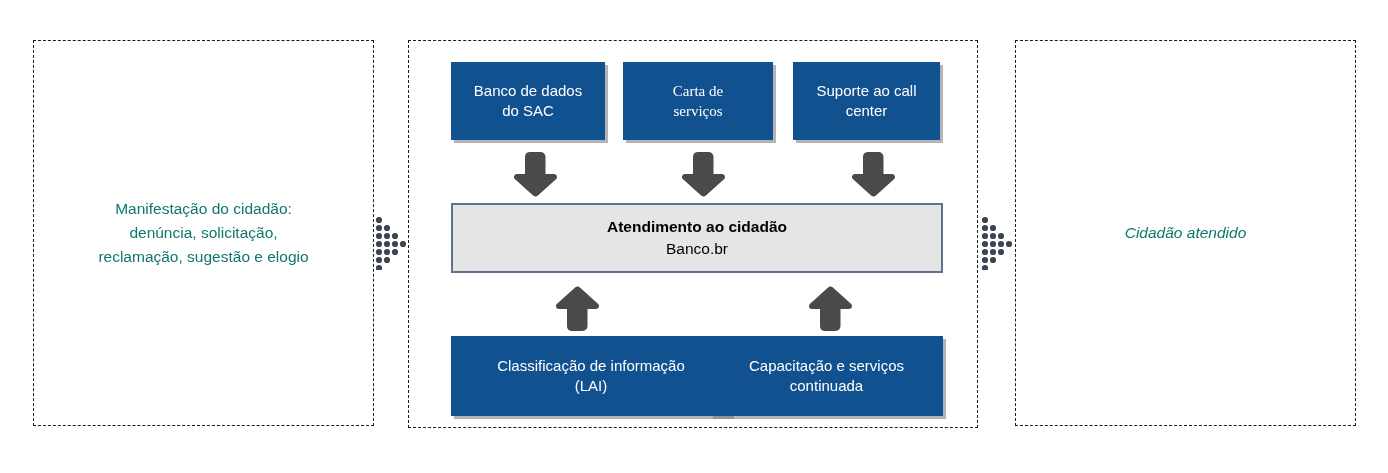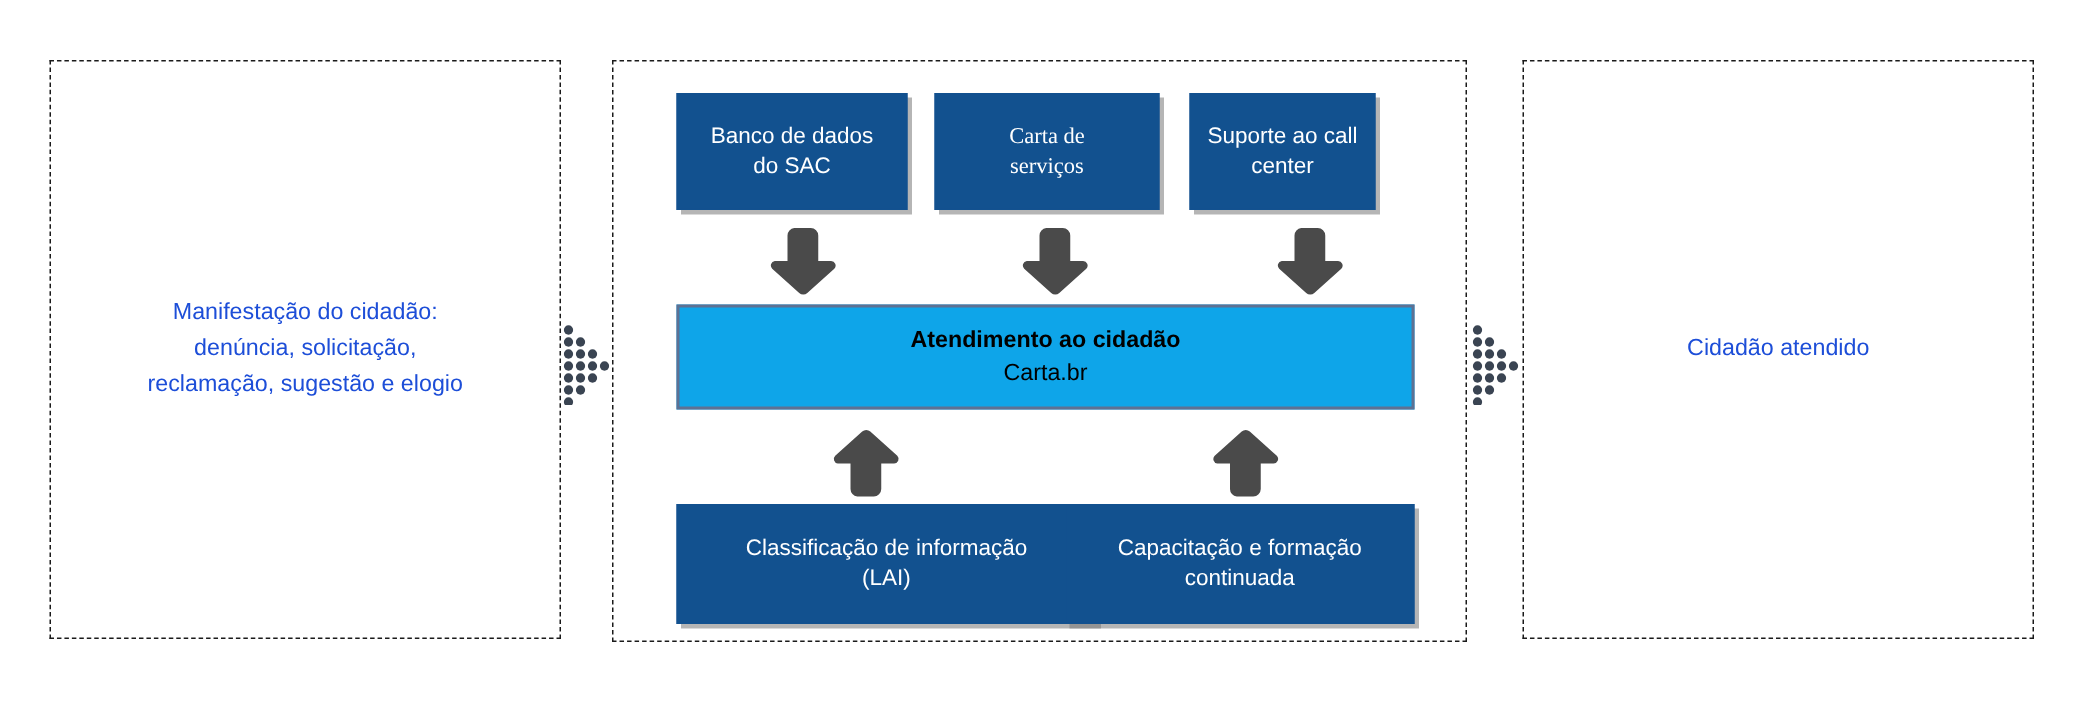--- a/index.html
+++ b/index.html
@@ -17,30 +17,30 @@
 
   
   .panel {
     position: absolute;
     border: 1px dashed #1a1a1a;
     box-sizing: border-box;
     background: #ffffff;
   }
   .panel-left  { left: 33px;  top: 40px; width: 341px; height: 386px; }
   .panel-mid   { left: 408px; top: 40px; width: 570px; height: 388px; }
-  .panel-right { left: 1015px;top: 40px; width: 341px; height: 386px; }
+  .panel-right { left: 1015px;top: 40px; width: 341px; height: 386px; font-style: italic; }
 
   .panel-text {
     position: absolute;
     left: 0; right: 0;
     top: 50%;
     transform: translateY(-50%);
     text-align: center;
     font-size: 15.5px;
-    color: #1d4ed8;
+    color: #0f766e;
     line-height: 1.55;
     white-space: pre-line;
   }
 
   
   .box {
     position: absolute;
     box-sizing: border-box;
     background: #12518F;
     border: 1px solid #12518F;
@@ -52,34 +52,34 @@
     text-align: center;
     font-size: 15px;
     line-height: 1.35;
     white-space: pre-line;
     padding: 2px 4px;
   }
 
   
   .box-sac      { left: 451px; top: 62px;  width: 154px; height: 78px; }
   .box-carta    { left: 623px; top: 62px;  width: 150px; height: 78px; font-family: Liberation Serif, serif; }
-  .box-suporte  { left: 793px; top: 62px;  width: 124px; height: 78px; }
+  .box-suporte  { left: 793px; top: 62px;  width: 147px; height: 78px; }
   
   .box-lai      { left: 451px; top: 336px; width: 280px; height: 80px; }
   .box-capacita { left: 710px; top: 336px; width: 233px; height: 80px; }
 
   
   .center-bar {
     position: absolute;
     left: 451px;
     top: 203px;
     width: 492px;
     height: 70px;
     box-sizing: border-box;
-    background: #0ea5e9;
+    background: #e5e5e5;
     border: 2px solid #5E7193;
     display: flex;
     flex-direction: column;
     align-items: center;
     justify-content: center;
     color: #000000;
     text-align: center;
   }
   .center-bar .line1 { font-size: 15.5px; font-weight: bold; line-height: 1.45; }
   .center-bar .line2 { font-size: 15.5px; font-weight: normal; line-height: 1.45; }
@@ -156,37 +156,37 @@
   </svg>
 </div>
 <div class="block-arrow arrow-d3">
   <svg width="54" height="48" viewBox="0 0 54 48" xmlns="http://www.w3.org/2000/svg">
     <path d="M21.5 2 h11 a5 5 0 0 1 5 5 v17 h8.5 a3 3 0 0 1 2.2 5.1 l-18 16.2 a4 4 0 0 1 -5.4 0 l-18 -16.2 A3 3 0 0 1 8.5 24 H17 V7 a5 5 0 0 1 4.5 -5 z" fill="#4A4A4A"></path>
   </svg>
 </div>
 
 <div class="center-bar">
   <div class="line1">Atendimento ao cidadão</div>
-  <div class="line2">Carta.br</div>
+  <div class="line2">Banco.br</div>
 </div>
 
 <div class="block-arrow arrow-u1">
   <svg width="54" height="48" viewBox="0 0 54 48" xmlns="http://www.w3.org/2000/svg">
     <path d="M21.5 46 h11 a5 5 0 0 0 5 -5 v-17 h8.5 a3 3 0 0 0 2.2 -5.1 l-18 -16.2 a4 4 0 0 0 -5.4 0 l-18 16.2 A3 3 0 0 0 8.5 24 H17 v17 a5 5 0 0 0 4.5 5 z" fill="#4A4A4A"></path>
   </svg>
 </div>
 <div class="block-arrow arrow-u2">
   <svg width="54" height="48" viewBox="0 0 54 48" xmlns="http://www.w3.org/2000/svg">
     <path d="M21.5 46 h11 a5 5 0 0 0 5 -5 v-17 h8.5 a3 3 0 0 0 2.2 -5.1 l-18 -16.2 a4 4 0 0 0 -5.4 0 l-18 16.2 A3 3 0 0 0 8.5 24 H17 v17 a5 5 0 0 0 4.5 5 z" fill="#4A4A4A"></path>
   </svg>
 </div>
 
 <div class="box box-lai">Classificação de informação
 (LAI)</div>
-<div class="box box-capacita">Capacitação e formação
+<div class="box box-capacita">Capacitação e serviços
 continuada</div>
 
 <div class="dot-arrow dot-arrow-2">
   <svg width="34" height="54" viewBox="0 0 34 54" xmlns="http://www.w3.org/2000/svg">
     <g fill="#3A4452">
       <circle cx="4" cy="4" r="3.1"></circle>
       <circle cx="4" cy="12" r="3.1"></circle>
         <circle cx="12" cy="12" r="3.1"></circle>
       <circle cx="4" cy="20" r="3.1"></circle>
         <circle cx="12" cy="20" r="3.1"></circle>

